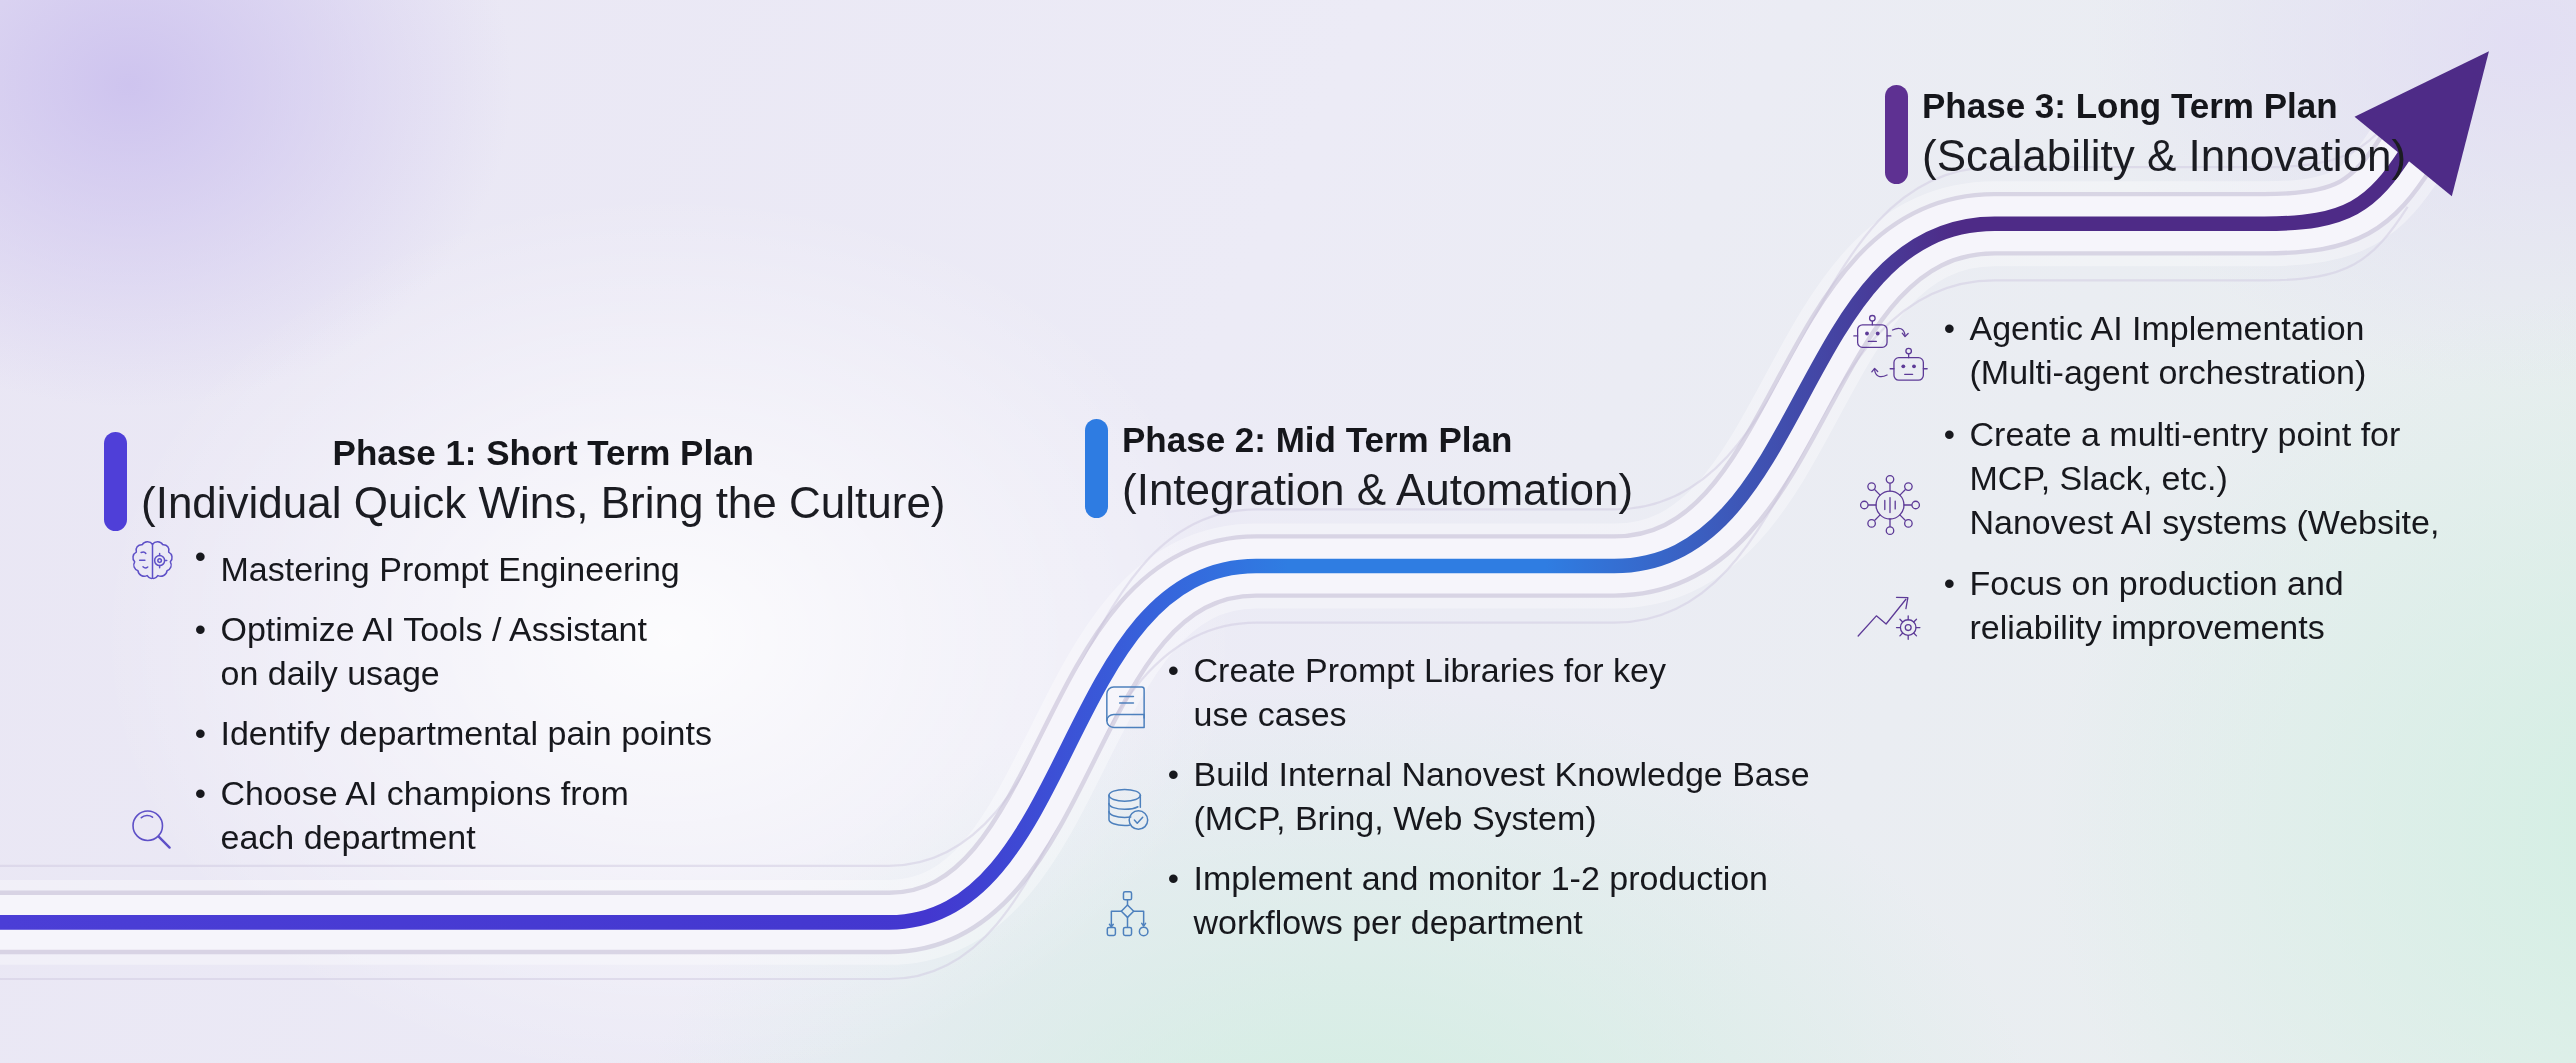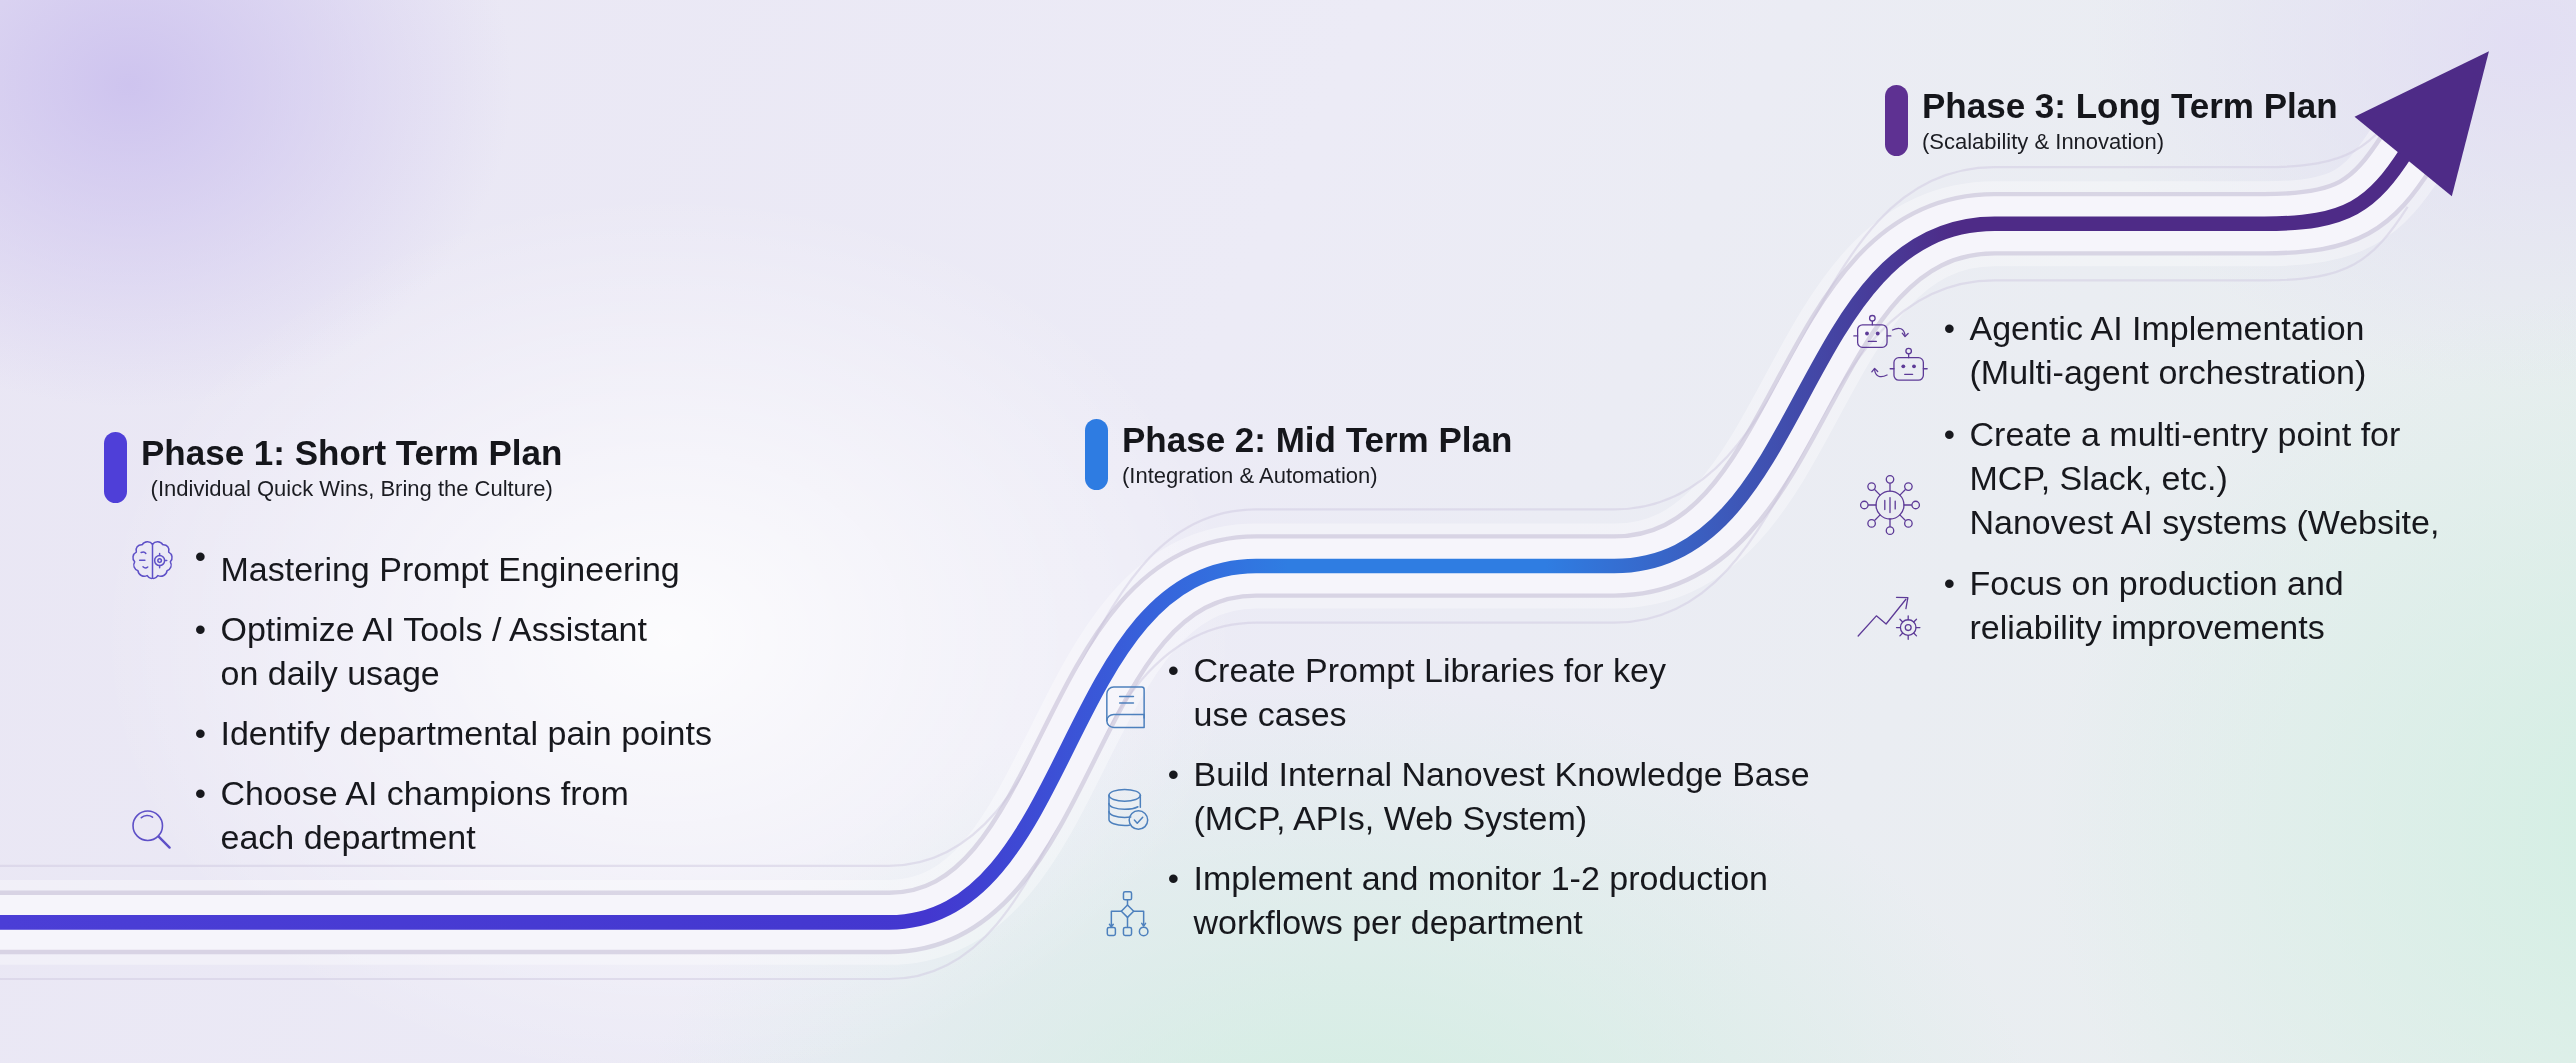--- a/index.html
+++ b/index.html
@@ -26,21 +26,21 @@
   .phase-header {
     position: absolute; z-index: 2;
     display: flex; align-items: stretch; gap: 14px;
     white-space: nowrap;
   }
   .accent-bar { flex: 0 0 23px; width: 23px; border-radius: 12.4px; }
   .p1 .accent-bar { background: #4f3fd8; }
   .p2 .accent-bar { background: #2e7ce2; }
   .p3 .accent-bar { background: #5e3192; }
   .phase-title    { font-weight: 700; font-size: 35px; line-height: 1.22; color: #15161b; }
-  .phase-subtitle { font-weight: 400; font-size: 22px; line-height: 1.28; color: #1b1c22; }
+  .phase-subtitle { font-weight: 400; font-size: 44px; line-height: 1.28; color: #1b1c22; }
 
   .items {
     position: absolute; z-index: 2;
     list-style: none; margin: 0; padding: 0;
   }
   .item { display: flex; align-items: flex-end; margin-bottom: 16px; }
   .p3 .item { margin-bottom: 17.7px; }
   .icon-box { display: flex; align-items: center; justify-content: center; }
   .p1 .icon-box { width: 69px; }
   .p2 .icon-box { width: 65px; }
@@ -183,21 +183,21 @@
             <path d="M17.4,5.2 V10.2"></path>
             <path d="M4.2,8.6 C4.2,10 7.2,11.1 10.8,11.1 C13.2,11.1 15.3,10.6 16.4,10"></path>
             <path d="M4.2,12 C4.2,13.4 7.2,14.5 10.8,14.5 C11.7,14.5 12.6,14.43 13.4,14.3"></path>
             <circle cx="16.6" cy="15.6" r="3.9"></circle>
             <path d="M14.9,15.6 L16.1,16.9 L18.4,14.4"></path>
           </svg>
         </span>
         <span class="dot"></span>
         <div class="lines">
           <div>Build Internal Nanovest Knowledge Base</div>
-          <div>(MCP, APIs, Web System)</div>
+          <div>(MCP, Bring, Web System)</div>
         </div>
       </li>
 
       <li class="item">
         <span class="icon-box">
           <svg class="item-icon" viewBox="0 0 24 24" fill="none" stroke="currentColor" stroke-width="1.5" stroke-linecap="round" stroke-linejoin="round">
             <rect x="10.3" y="2" width="3.4" height="3.4" rx="0.7"></rect>
             <path d="M12,5.4 V7.6"></path>
             <path d="M12,7.6 L14.6,10.2 L12,12.8 L9.4,10.2 Z"></path>
             <path d="M9.4,10.2 H5.2 V16.6"></path>

